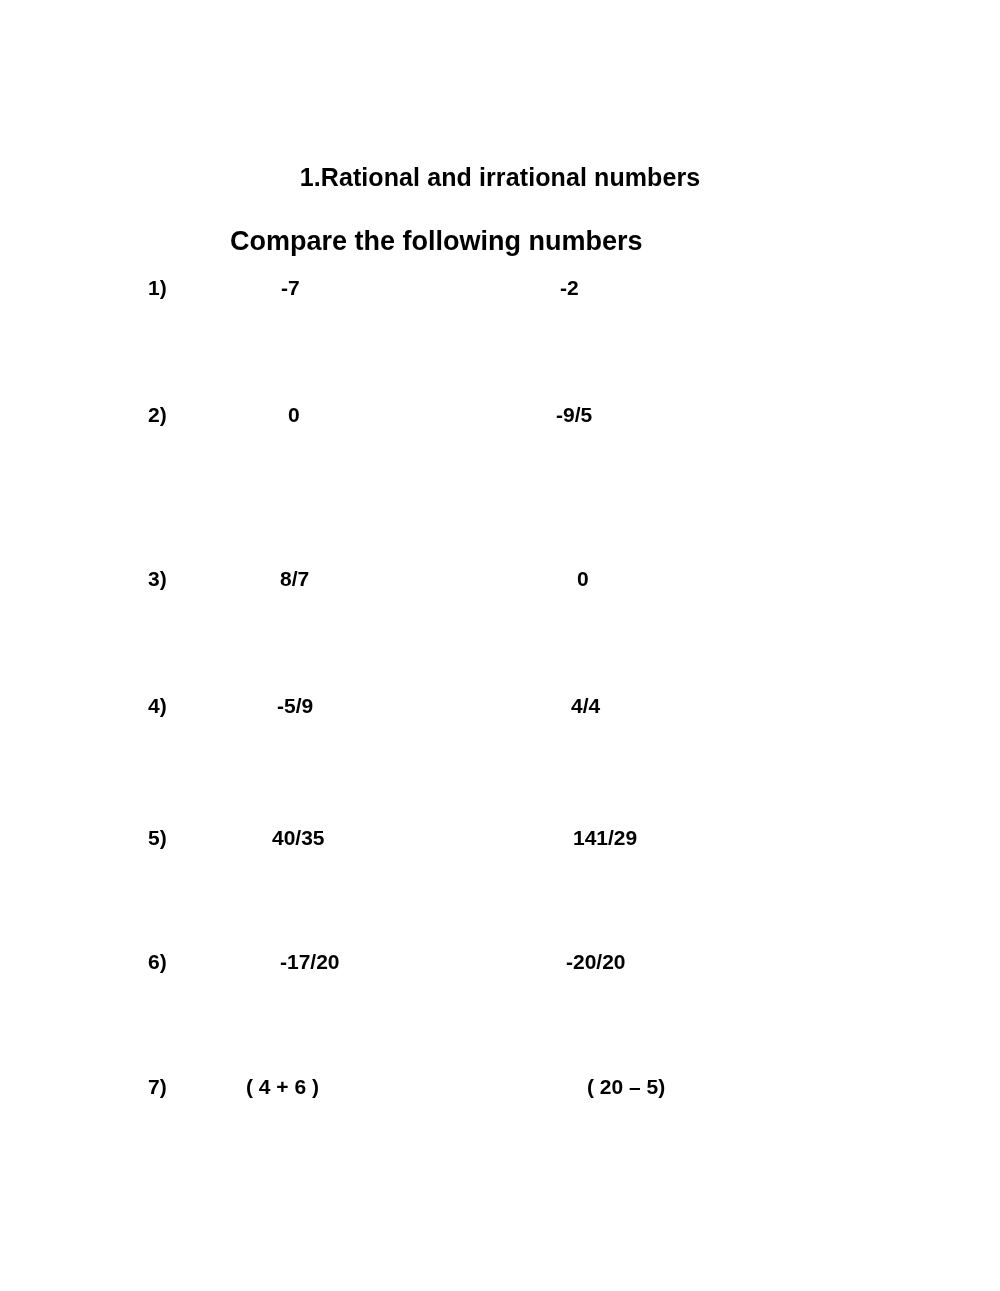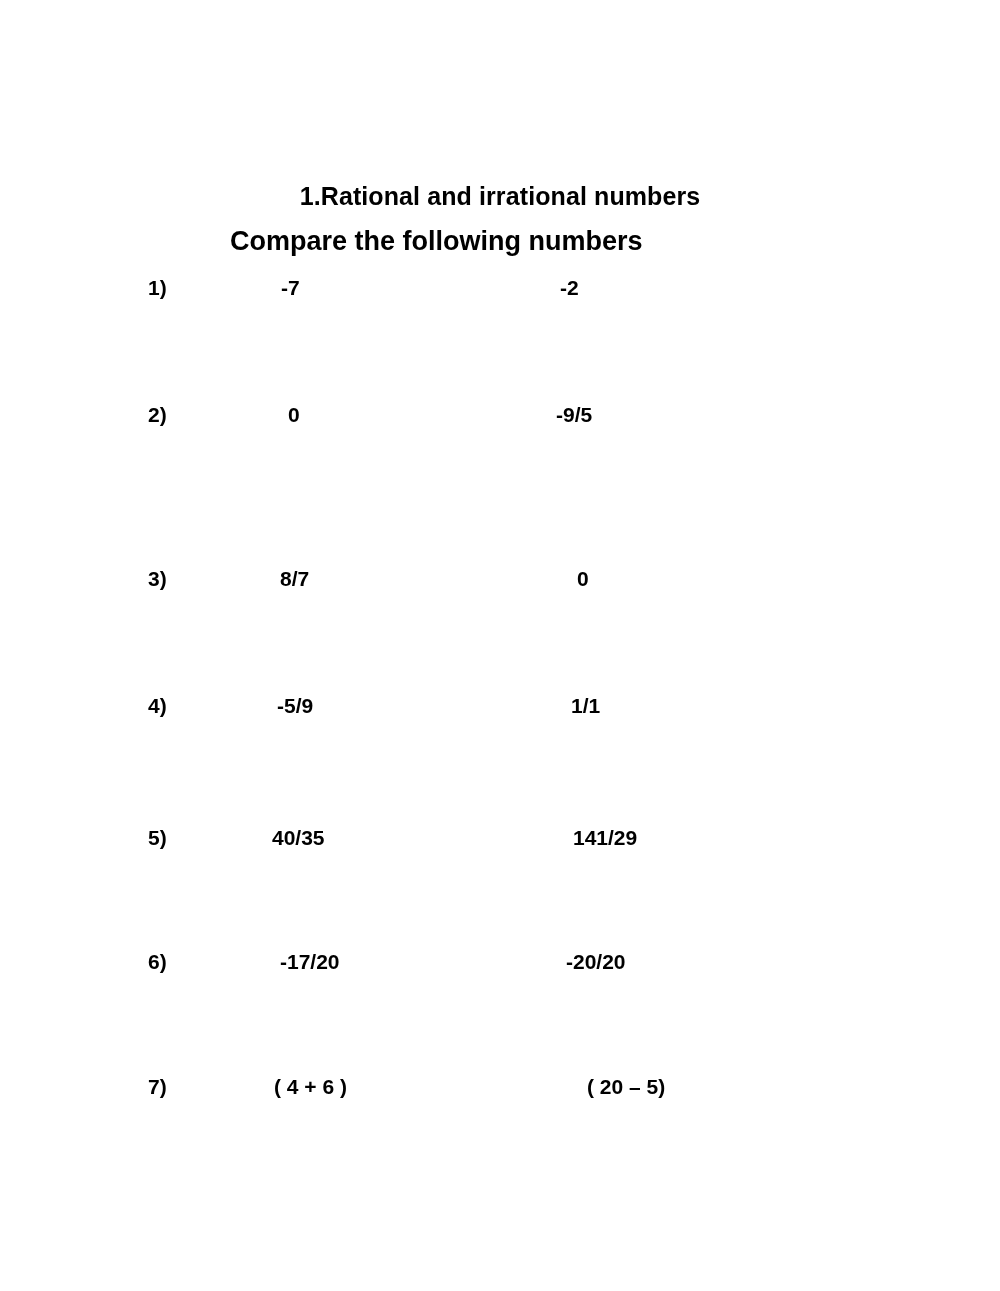--- a/index.html
+++ b/index.html
@@ -24,21 +24,20 @@
     position: absolute;
     top: 163px;
     left: 0;
     width: 884px;
     text-align: center;
     font-size: 25px;
     font-weight: bold;
     letter-spacing: 0.1px;
     padding-left: 116px;
     box-sizing: border-box;
-    margin-top: 19px;
   }
   .instruction {
     position: absolute;
     top: 226px;
     left: 230px;
     font-size: 27px;
     font-weight: bold;
   }
   .problems {
     position: absolute;
@@ -99,35 +98,35 @@
 
     <div class="row" style="top:291px">
       <span class="num">3)</span>
       <span class="left-val" style="left:280px">8/7</span>
       <span class="right-val" style="left:577px">0</span>
     </div>
 
     <div class="row" style="top:418px">
       <span class="num">4)</span>
       <span class="left-val" style="left:277px">-5/9</span>
-      <span class="right-val" style="left:571px">1/1</span>
+      <span class="right-val" style="left:571px">4/4</span>
     </div>
 
     <div class="row" style="top:550px">
       <span class="num">5)</span>
       <span class="left-val" style="left:272px">40/35</span>
       <span class="right-val" style="left:573px">141/29</span>
     </div>
 
     <div class="row" style="top:674px">
       <span class="num">6)</span>
       <span class="left-val" style="left:280px">-17/20</span>
       <span class="right-val" style="left:566px">-20/20</span>
     </div>
 
     <div class="row" style="top:799px">
       <span class="num">7)</span>
-      <span class="left-val" style="left:274px">( 4 + 6 )</span>
+      <span class="left-val" style="left:246px">( 4 + 6 )</span>
       <span class="right-val" style="left:587px">( 20 – 5)</span>
     </div>
 
   </div>
 </div>
 
 </body></html>

